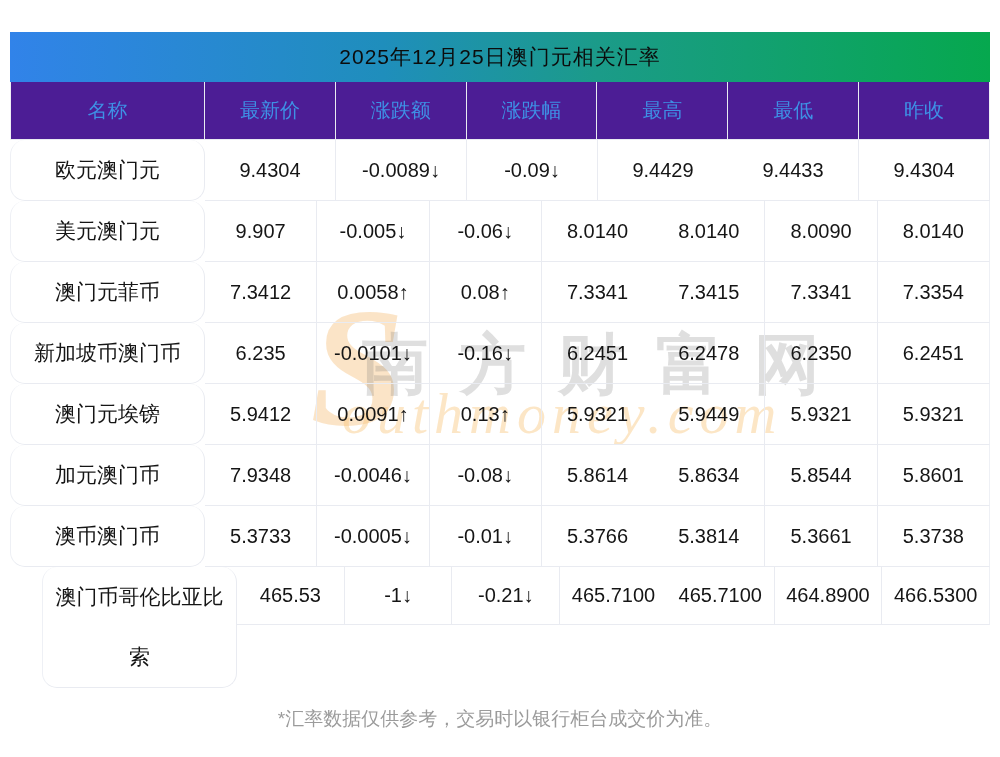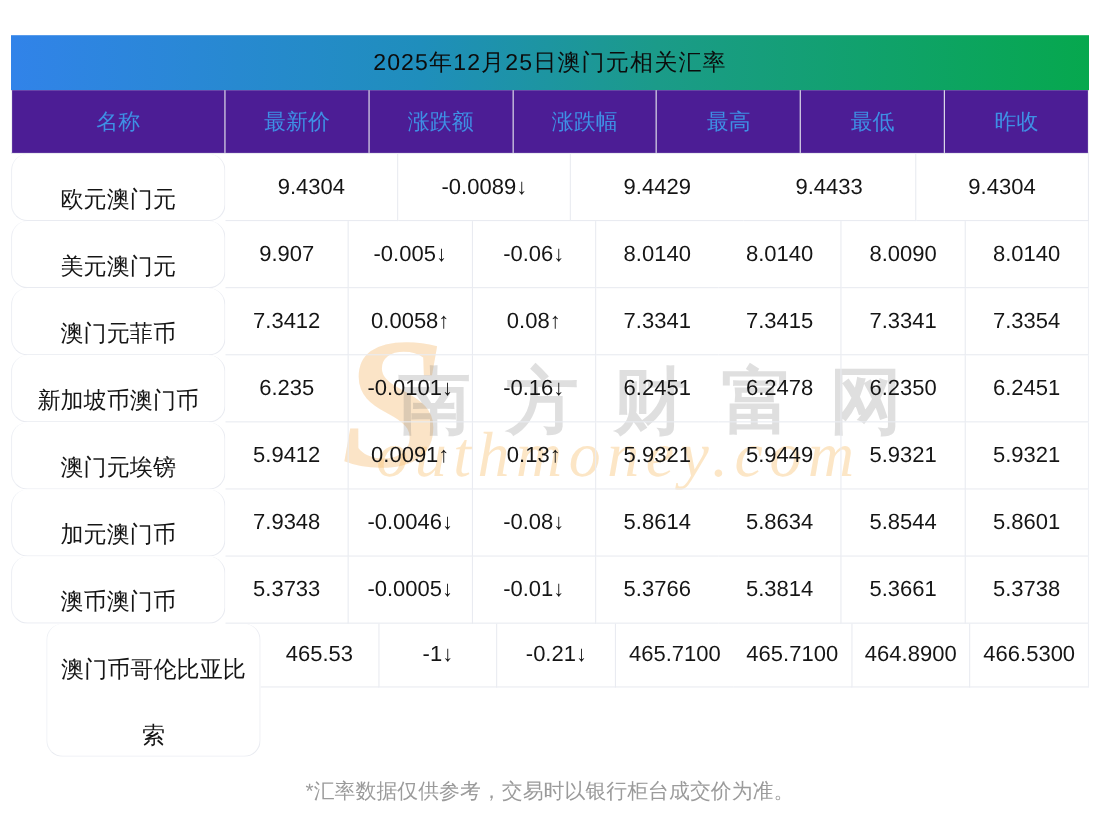--- a/index.html
+++ b/index.html
@@ -26,21 +26,21 @@
 
   .col-name { width:195px; flex:none; border-left:1px solid #eef0f5; }
   .col-data { flex:1; }
 
   .rows { position:relative; z-index:1; }
   .row { display:flex; align-items:flex-start; background:transparent; }
   .row .cell {
     height:61px; line-height:60px; text-align:center; font-size:20px; color:#151515;
     border-bottom:1px solid #e9ebf1; overflow:hidden;
   }
-  .row .col-name { font-size:21px; padding:12px 8px;border-radius:15px; }
+  .row .col-name { font-size:21px; padding:0 8px;border-radius:15px; }
   .trend-down { color:#009c00; }
   .trend-up   { color:#f60c0c; }
 
   
   .row.tall-name .col-name { height:121px; line-height:60px; white-space:normal; word-break:break-all;margin-left:32px; }
   .row.tall-name .col-data { height:58px; line-height:57px;text-align:center; }
 
   .footer-note {
     position:absolute; left:0; top:706px; width:1000px; text-align:center;
     color:#9b9b9b; font-size:19px; z-index:2;
@@ -86,20 +86,21 @@
       <div class="cell col-data">最高</div>
       <div class="cell col-data">最低</div>
       <div class="cell col-data last-col">昨收</div>
     </div>
 
     <div class="rows" id="rows">
   <div class="row">
     <div class="cell col-name">欧元澳门元</div>
     <div class="cell col-data c-last trend-down">9.4304</div>
     <div class="cell col-data c-change trend-down">-0.0089↓</div>
+    <div class="cell col-data c-pct trend-down">-0.09↓</div>
     <div class="cell col-data no-sep c-open">9.4429</div>
     <div class="cell col-data c-high">9.4433</div>
     <div class="cell col-data c-low">9.4304</div>
   </div>
 
   <div class="row">
     <div class="cell col-name">美元澳门元</div>
     <div class="cell col-data c-last trend-down">9.907</div>
     <div class="cell col-data c-change trend-down">-0.005↓</div>
     <div class="cell col-data c-pct trend-down">-0.06↓</div>

